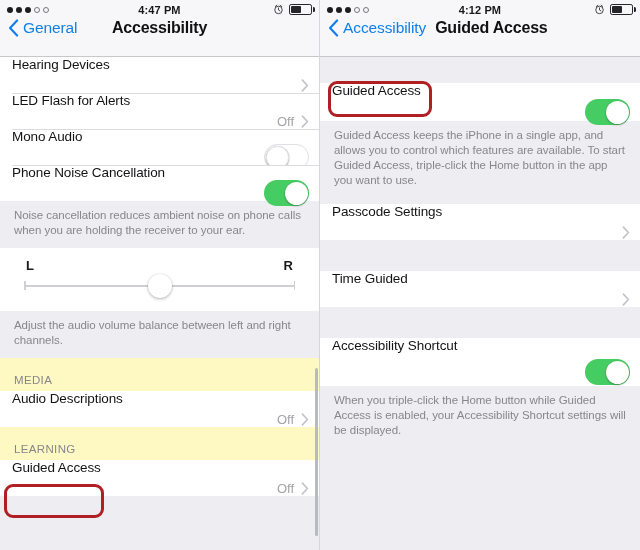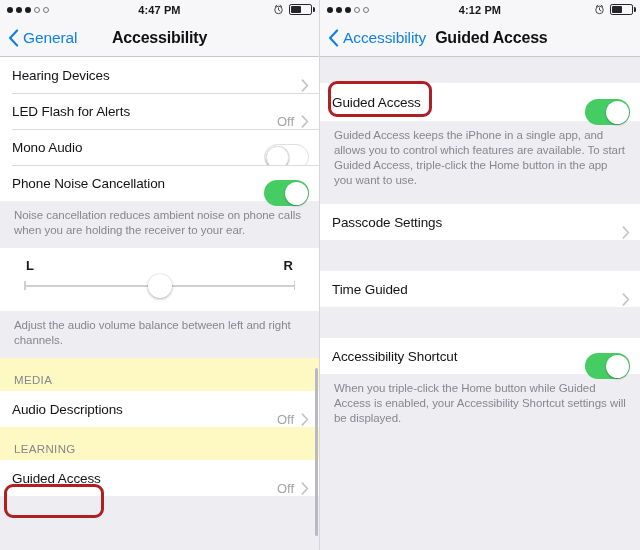--- a/index.html
+++ b/index.html
@@ -40,35 +40,35 @@
   }
   .battery .nub {
     position: absolute; right: -2.6px; top: 3px; width: 2px; height: 4.5px;
     background: #26262a; border-radius: 0 1.5px 1.5px 0;
   }
 
   
   .navbar {
     height: 38px; background: #f7f7f9;
     border-bottom: 1px solid #c8c7cc;
-    display: flex; align-items: center; position: relative; padding-left: 8px;
+    display: flex; align-items: flex-start; position: relative; padding-left: 8px;
   }
   .back { display: flex; align-items: center; cursor: pointer; }
   .chev-back { width: 11px; height: 18px; flex: 0 0 auto; }
   .back-label { font-size: 15.5px; color: #1080e8; margin-left: 4px; letter-spacing: -.1px; }
   .nav-title {
     font-size: 16px; font-weight: bold; color: #111114; letter-spacing: -.2px;
   }
   .navbar.centered .nav-title { position: absolute; left:0; right:0; text-align:center; }
   .navbar.inline .nav-title { margin-left: 9px; }
 
   
   .list { background: #ffffff; }
   .row {
-    position: relative; display: flex; align-items: center;
+    position: relative; display: flex; 
     height: 36px; padding: 0 10px 0 12px; background: #ffffff;
   }
   .row + .row::before {
     content: ""; position: absolute; left: 12px; right: 0; top: 0;
     height: 1px; background: #dcdce0;
   }
   .row .label { font-size: 13.5px; color: #131316; letter-spacing: -.1px; }
   .row .right { margin-left: auto; display: flex; align-items: center; gap: 7px; margin-top: 20px; }
   .row .value { font-size: 13px; color: #a3a3a9; }
   .chev { width: 8px; height: 13px; flex: 0 0 auto; }
@@ -324,21 +324,21 @@
           <svg class="chev" viewBox="0 0 8 14">
             <path d="M1.2 1.2 L6.6 7 L1.2 12.8" fill="none" stroke="#c2c2c8" stroke-width="1.7" stroke-linecap="round" stroke-linejoin="round"></path>
           </svg>
         </span>
       </div>
     </div>
 
     <div class="gap" style="height:31px"></div>
 
     <div class="list">
-      <div class="row" style="height:36px">
+      <div class="row" style="height:48px">
         <span class="label">Accessibility Shortcut</span>
         <span class="right">
           <span class="toggle on">
               <span class="knob"></span>
             </span>
         </span>
       </div>
     </div>
 
     <div class="footer">When you triple-click the Home button while Guided Access is enabled, your Accessibility Shortcut settings will be displayed.</div>

